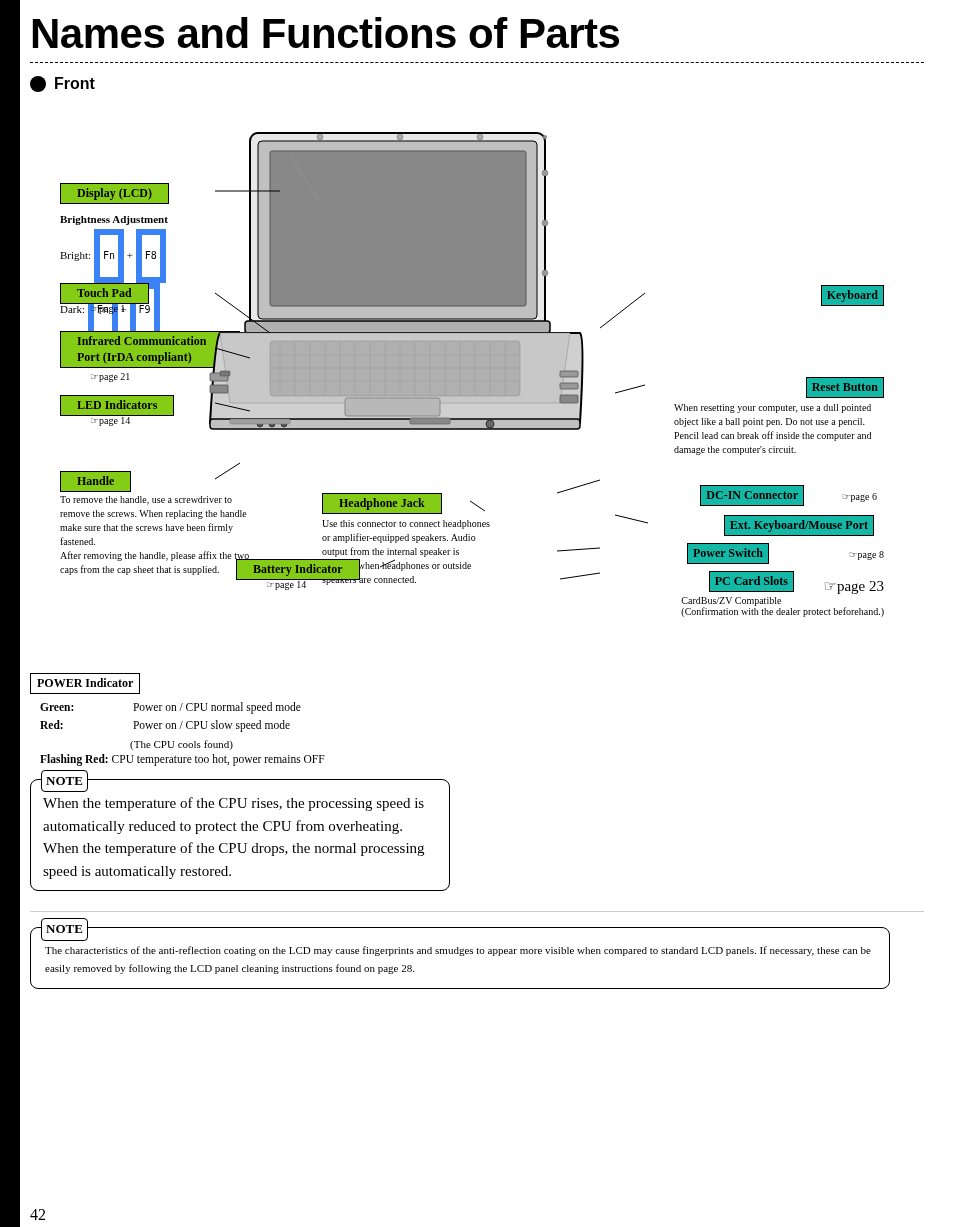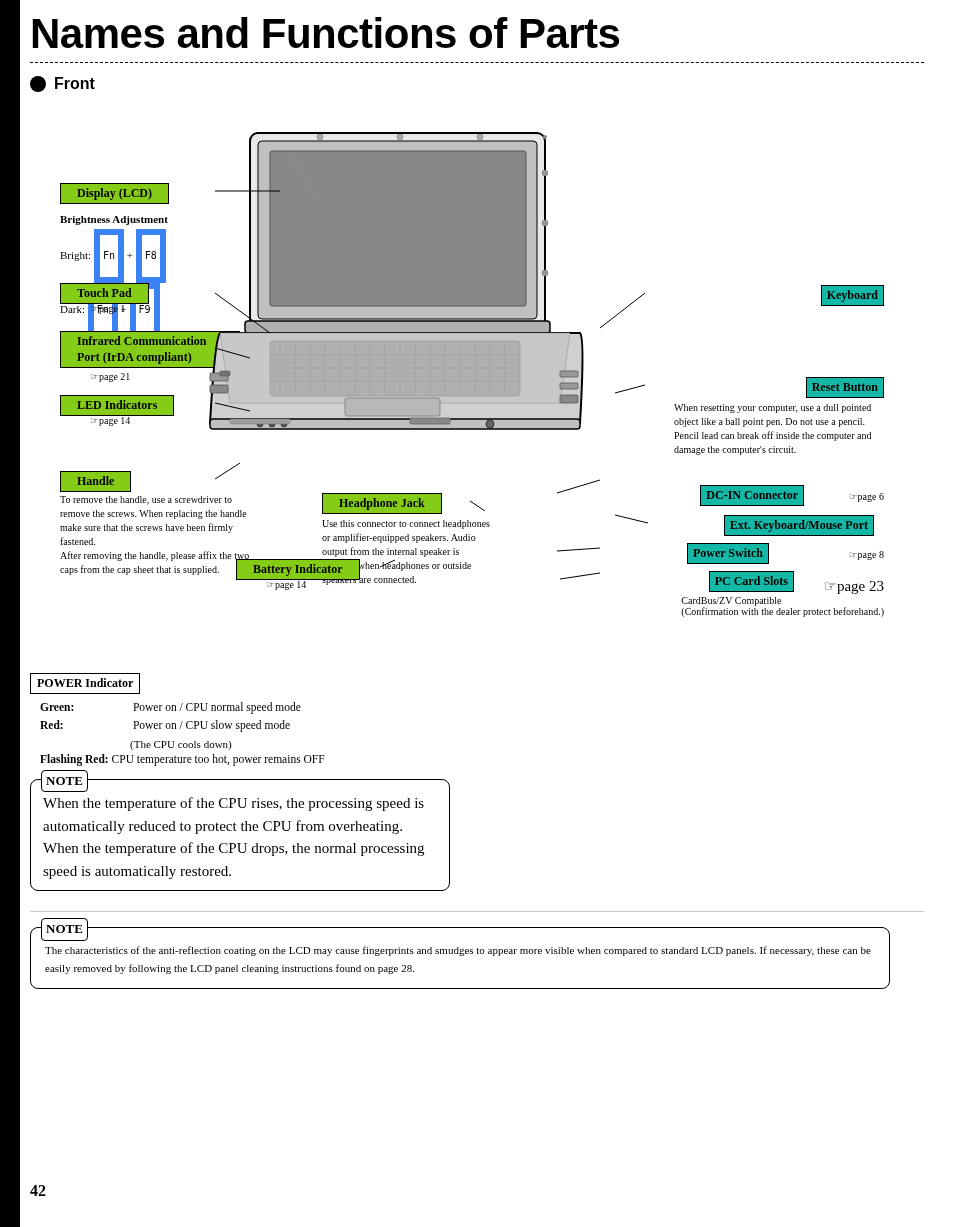--- a/index.html
+++ b/index.html
@@ -149,24 +149,24 @@
       left: 10px;
       background: #fff;
       font-weight: bold;
       font-size: 13px;
       padding: 0 4px;
       border: 1.5px solid #000;
       border-radius: 4px;
     }
     .page-number {
       position: absolute;
-      bottom: 27px;
+      bottom: 3px;
       left: 30px;
       font-size: 16px;
-      font-weight: bold;
+      font-weight: normal;
       text-align: right;
     }
     .page-stripe {
       position: absolute;
       left: 0;
       bottom: 0;
       width: 20px;
       background: #000;
       top: 0;
     }
@@ -272,21 +272,21 @@
     <div class="right-label-box" style="right:40px; top:274px;">
       <span>Reset Button</span>
     </div>
     <div style="position:absolute; right:40px; top:298px; font-size:10px; line-height:1.4; max-width:210px;">
       When resetting your computer, use a dull pointed object like a ball point pen. Do not use a pencil. Pencil lead can break off inside the computer and damage the computer's circuit.
     </div>
 
     <div class="right-label-box" style="right:120px; top:382px;">
       <span>DC-IN Connector</span>
     </div>
-    <span style="position:absolute; right:40px; top:388px; font-size:10px;">☞<span>page 6</span></span>
+    <span style="position:absolute; right:47px; top:388px; font-size:10px;">☞<span>page 6</span></span>
 
     <div class="right-label-box" style="right:50px; top:412px;">
       <span>Ext. Keyboard/Mouse Port</span>
     </div>
 
     <div class="right-label-box" style="right:155px; top:440px;">
       <span>Power Switch</span>
     </div>
     <span style="position:absolute; right:40px; top:446px; font-size:10px;">☞<span>page 8</span></span>
 
@@ -409,21 +409,21 @@
       <span>POWER Indicator</span>
     </div>
     <div class="power-table">
       <div>
         <span class="label-col" style="font-weight:bold;">Green:</span>
         <span>Power on / CPU normal speed mode</span>
       </div>
       <div>
         <span class="label-col" style="font-weight:bold;">Red:</span>
         <span>Power on / CPU slow speed mode</span><br>
-        <span style="margin-left:90px; font-size:11px;">(The CPU cools down)</span>
+        <span style="margin-left:90px; font-size:11px;">(The CPU cools found)</span>
       </div>
     </div>
     <div class="flashing-red">
       <span>Flashing Red:</span>
       <span style="font-weight:normal;">CPU temperature too hot, power remains OFF</span>
     </div>
   </div>
 
   <div style="margin-top:14px; position:relative;">
     <div class="note-box">

